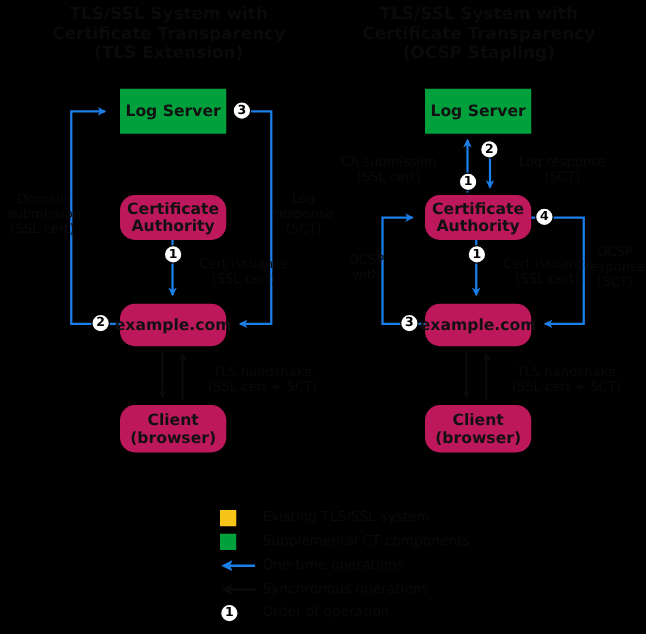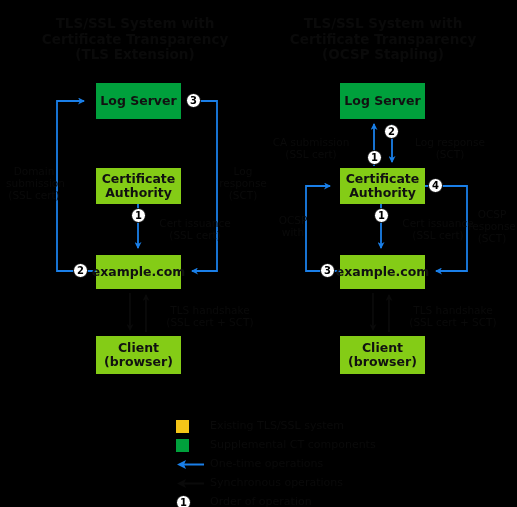--- a/index.html
+++ b/index.html
@@ -1,30 +1,30 @@
 <!DOCTYPE html>
 <html><head>
 <meta charset="utf-8">
 <style>
   html,body{margin:0;padding:0;background:#000;}
   body{width:517px;height:507px;position:relative;overflow:hidden;
        font-family:"DejaVu Sans","Liberation Sans",sans-serif;color:#000;}
-  .stage{position:absolute;left:0;top:0;width:517px;height:425px;margin-top:12px;}
+  .stage{position:absolute;left:0;top:0;width:517px;height:425px;}
   svg.wires{position:absolute;left:0;top:0;width:517px;height:507px;}
 
   .title{position:absolute;text-align:center;color:#0a0a0a;font-weight:bold;
          font-size:13.5px;line-height:15.5px;letter-spacing:0px;}
   .title-l{left:10px;top:4px;width:250px;}
   .title-r{left:258px;top:4px;width:250px;}
 
   .box{position:absolute;display:flex;align-items:center;justify-content:center;
        text-align:center;font-weight:bold;font-size:12.5px;line-height:14px;
        color:#111;box-sizing:border-box;}
   .box.green{background:#00a03c;}
-  .box.yellow{background:#84cc16;}
+  .box.yellow{background:#be185d;border-radius:12px;}
 
   .lbl{position:absolute;color:#0a0a0a;font-size:10.5px;line-height:12px;
        font-weight:normal;text-align:center;}
 
   .num{position:absolute;width:15px;height:15px;border-radius:50%;
        background:#ffffff;border:1px solid #000;color:#000;font-size:10px;
        font-weight:bold;display:flex;align-items:center;justify-content:center;
        line-height:1;box-sizing:border-box;}
 
   .legend{position:absolute;left:176px;top:405px;width:200px;}

